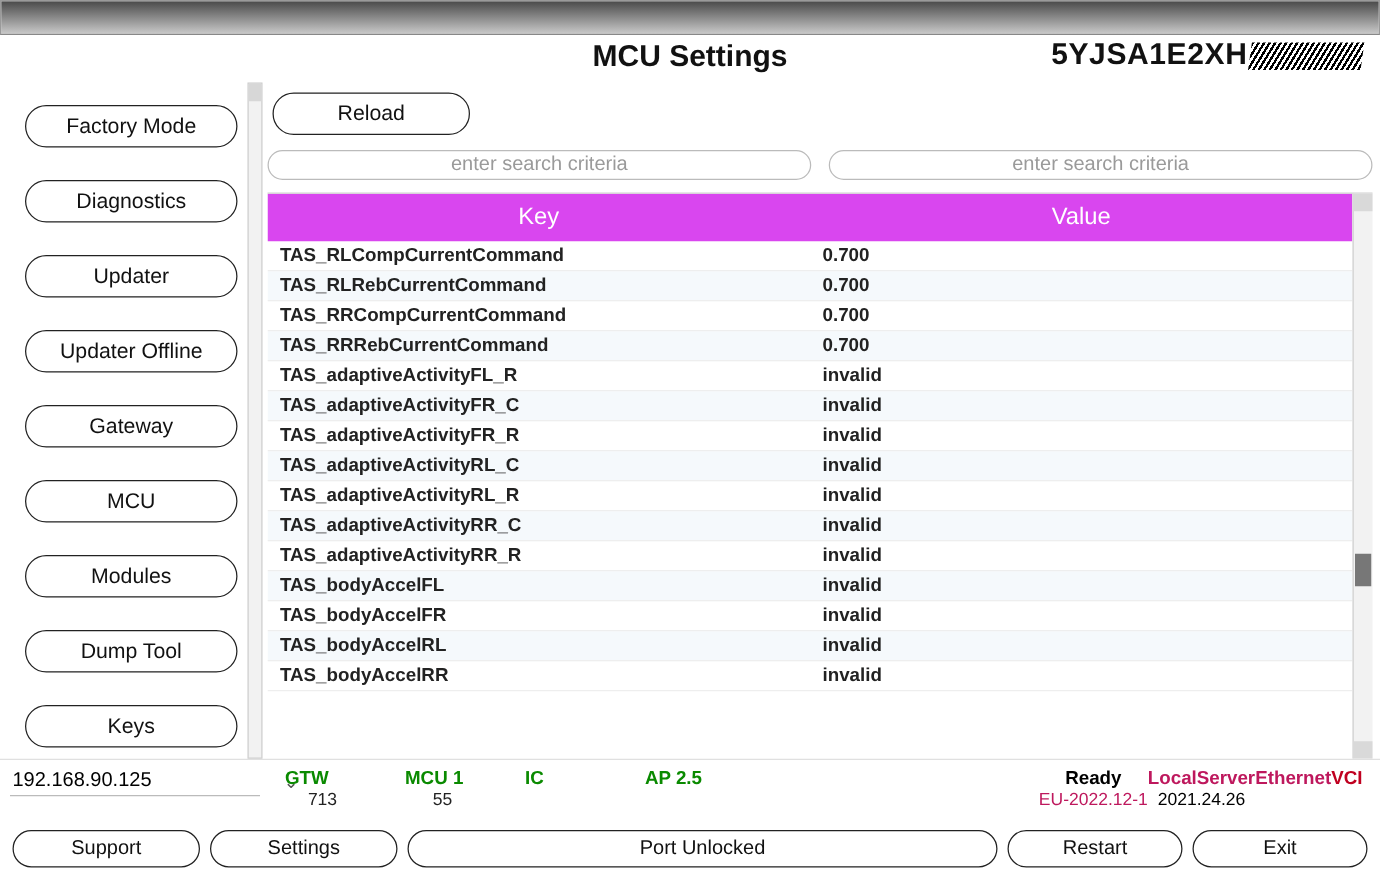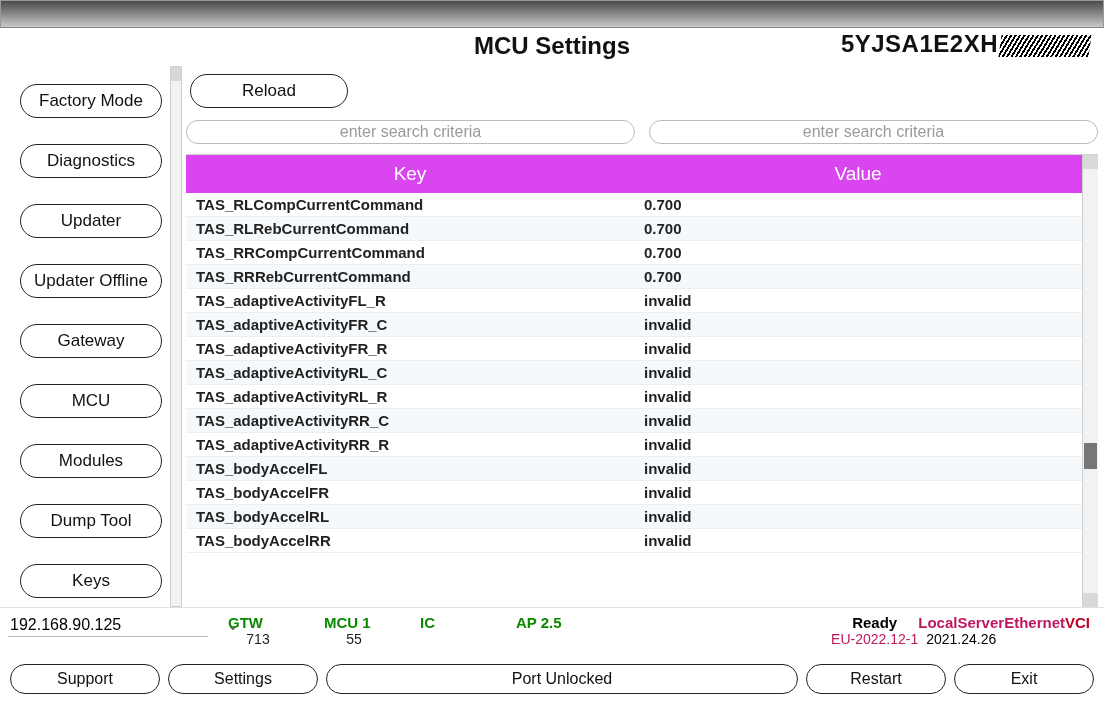--- a/index.html
+++ b/index.html
@@ -3,21 +3,21 @@
 <meta charset="utf-8">
 <style>
   *{box-sizing:border-box;margin:0;padding:0;font-family:"Segoe UI",Arial,sans-serif}
   body{width:1104px;height:706px;overflow:hidden;background:#fff}
   .title-grad{height:28px;background:linear-gradient(#4a4a4a,#c9c9c9);border:1px solid #9a9a9a;border-bottom:1px solid #888}
   .header{position:relative;height:38px}
   .page-title{position:absolute;left:50%;transform:translateX(-50%);top:4px;font-size:24px;font-weight:700;color:#111}
   .vin{position:absolute;right:14px;top:2px;font-size:24px;font-weight:700;color:#111;letter-spacing:.5px}
   .vin-scribble{display:inline-block;width:90px;height:22px;background:repeating-linear-gradient(115deg,#000 0 2px,transparent 2px 4px);transform:skewX(-8deg);vertical-align:middle;margin-left:2px}
   .body{display:flex;height:542px;border-bottom:1px solid #e0e0e0}
-  .sidebar{width:182px;display:flex;align-items:flex-start;padding-left:12px}
+  .sidebar{width:210px;display:flex;align-items:flex-start;padding-left:12px}
   .side-scroll{width:12px;background:#f2f2f2;border:1px solid #cfcfcf;height:100%;position:relative}
   .side-scroll::after{content:"";position:absolute;top:0;left:0;right:0;height:14px;background:#d7d7d7}
   .side-buttons{flex:1;display:flex;flex-direction:column;gap:26px;padding:18px 8px 18px 8px}
   .pill{border:1.5px solid #222;border-radius:18px;height:34px;display:flex;align-items:center;justify-content:center;font-size:17px;color:#111;cursor:pointer;background:#fff}
   .pill.small{height:30px;font-size:16px}
   .main{flex:1;display:flex;flex-direction:column;padding:0 6px 0 4px;overflow:hidden}
   .top-actions{padding:8px 0 12px 4px}
   .reload{width:158px}
   .searches{display:flex;gap:14px;margin-bottom:10px}
   .search{flex:1;border:1.5px solid #bbb;border-radius:18px;height:24px;padding:0 16px;font-size:16px;color:#222;text-align:center}

